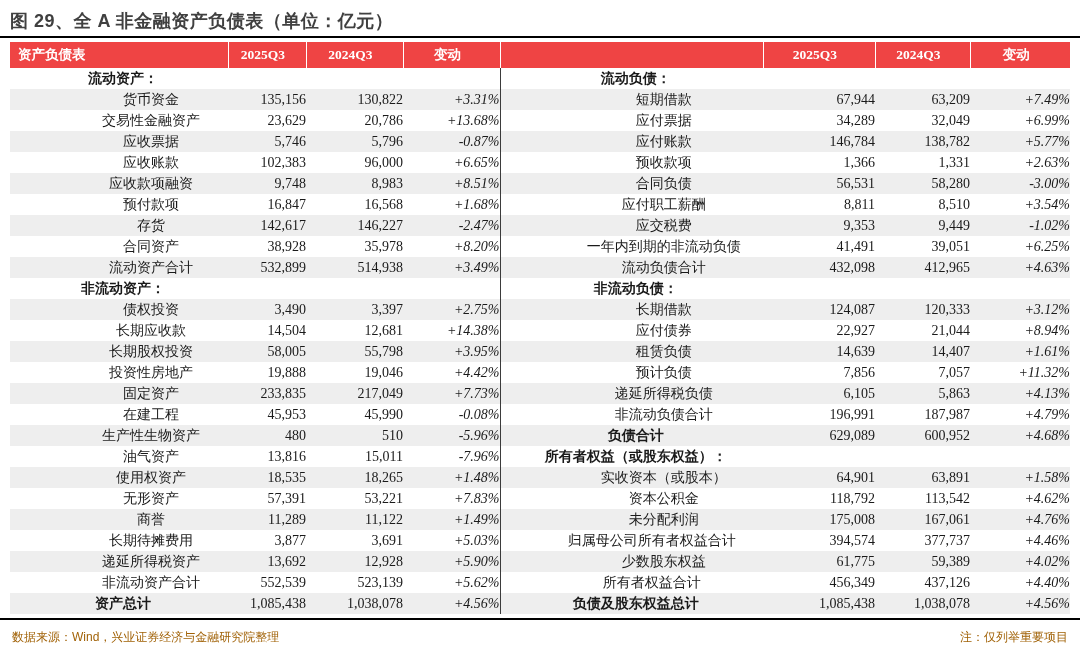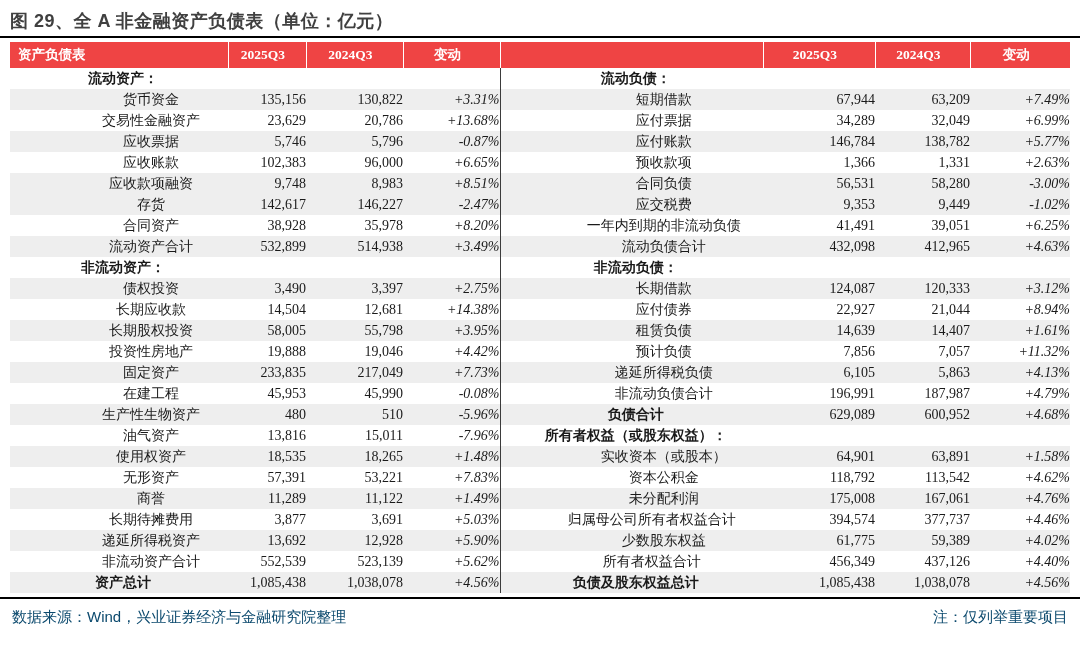--- a/index.html
+++ b/index.html
@@ -32,21 +32,21 @@
   tr.stripe td{background:#EEEEEE;}
   td.lab{text-align:center;}
   td.lab.section,td.lab.total{font-weight:bold;padding-left:8px;}
   td.lab.item{padding-left:64px;}
   td.lab.item-bold{padding-left:40px;font-weight:normal;}
   td.num{text-align:right;padding-right:10px;}
   td.chg{text-align:right;padding-right:8px;font-style:italic;}
   td.divider{border-right:1.5px solid #3b3b3b;}
   .footer{
     display:flex;justify-content:space-between;align-items:flex-end;
-    font-family:"Liberation Sans", sans-serif;font-size:15px;color:#0c4a6e;
+    font-family:"Liberation Sans", sans-serif;font-size:12px;color:#a16207;
     padding:9px 12px 0 12px;
   }
   .bottom-rule{margin-top:4px;}
 </style>
 </head>
 <body>
 
 <div class="page">
 
   <div class="title">图 29、全 A 非金融资产负债表（单位：亿元）</div>
@@ -129,20 +129,30 @@
         <tr class="stripe">
           <td class="lab item">应收款项融资</td>
           <td class="num">9,748</td>
           <td class="num">8,983</td>
           <td class="chg divider">+8.51%</td>
           <td class="lab item">合同负债</td>
           <td class="num">56,531</td>
           <td class="num">58,280</td>
           <td class="chg">-3.00%</td>
         </tr>
+        <tr>
+          <td class="lab item">预付款项</td>
+          <td class="num">16,847</td>
+          <td class="num">16,568</td>
+          <td class="chg divider">+1.68%</td>
+          <td class="lab item">应付职工薪酬</td>
+          <td class="num">8,811</td>
+          <td class="num">8,510</td>
+          <td class="chg">+3.54%</td>
+        </tr>
         <tr class="stripe">
           <td class="lab item">存货</td>
           <td class="num">142,617</td>
           <td class="num">146,227</td>
           <td class="chg divider">-2.47%</td>
           <td class="lab item">应交税费</td>
           <td class="num">9,353</td>
           <td class="num">9,449</td>
           <td class="chg">-1.02%</td>
         </tr>

